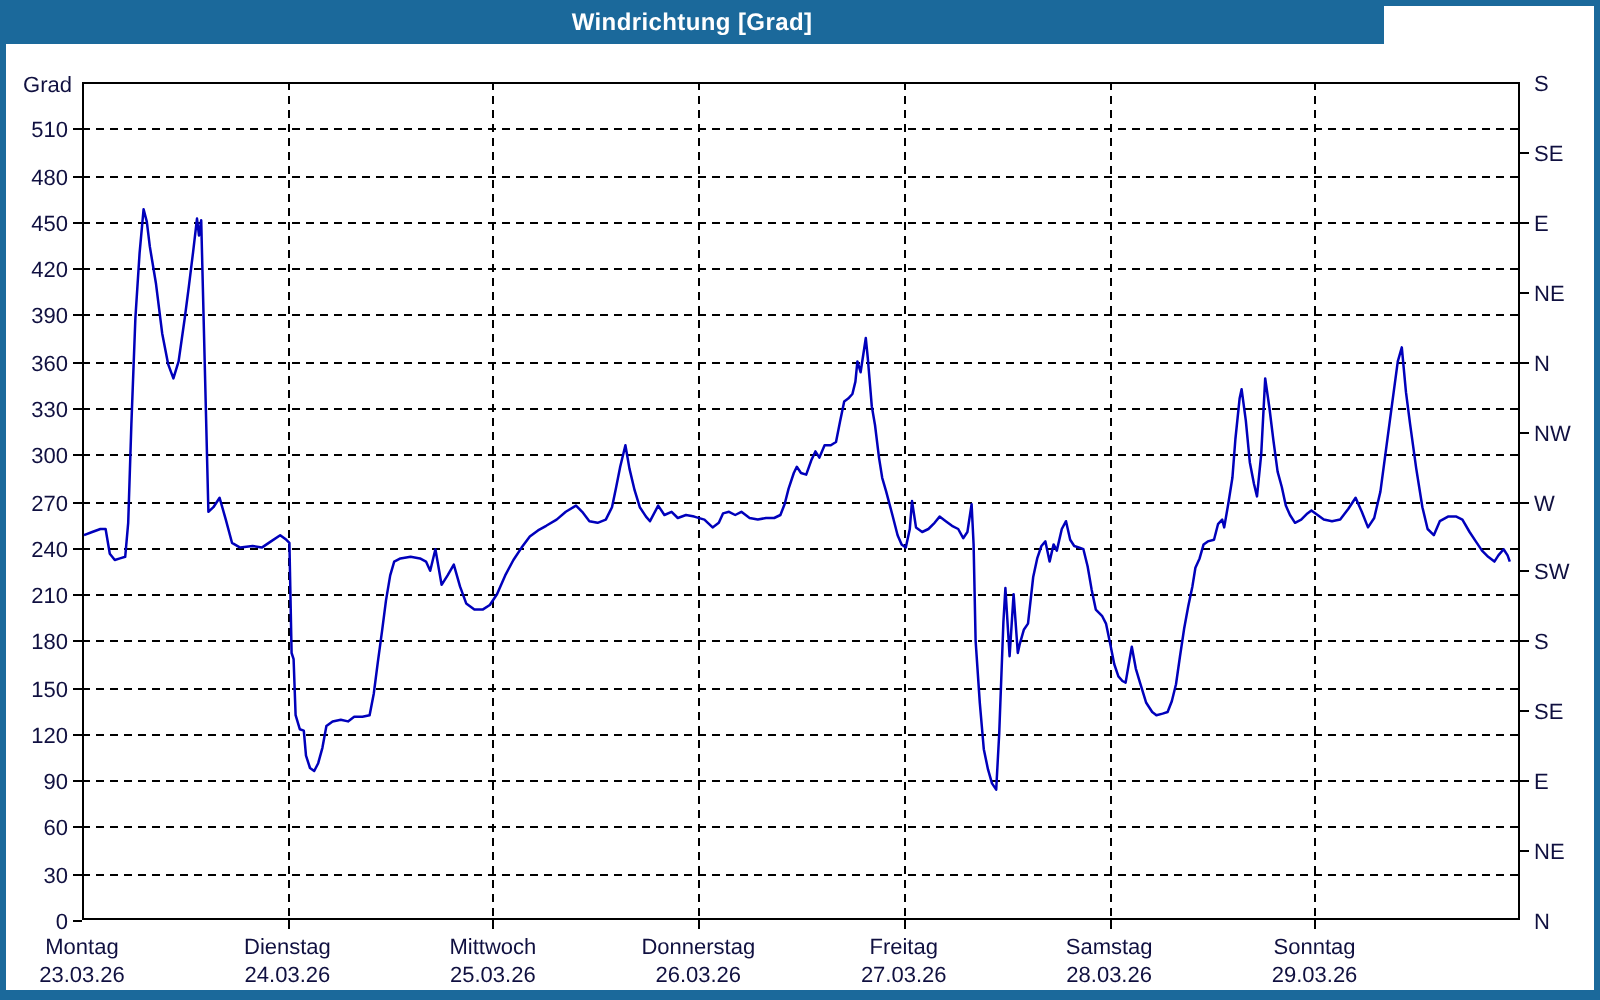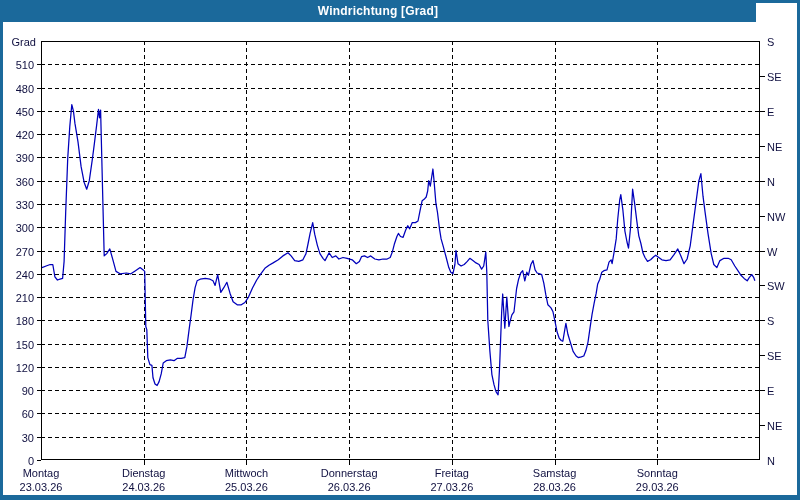--- a/index.html
+++ b/index.html
@@ -1,21 +1,21 @@
 <!DOCTYPE html>
 <html><head>
 <meta charset="utf-8">
 <style>
   html,body{margin:0;padding:0;background:#fff;}
   .window{
     position:relative;width:800px;height:500px;background:#ffffff;
     font-family:"Liberation Sans",sans-serif;overflow:hidden;
   }
   .titlebar{
-    position:absolute;top:0;left:0;width:756px;height:22px;
+    position:absolute;top:0;left:0;width:692px;height:22px;
     background:#1b699b;color:#ffffff;font-size:12px;font-weight:bold;
     text-align:center;line-height:22px;letter-spacing:0.2px;
   }
   #chart{position:absolute;top:0;left:0;}
 </style>
 </head>
 <body>
 
 <div class="window">
   <div class="titlebar">

